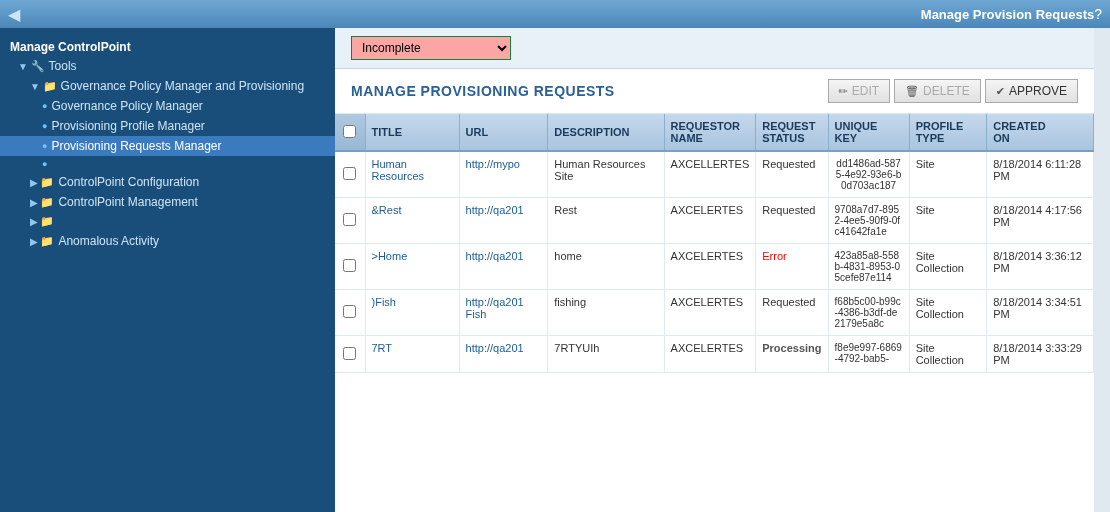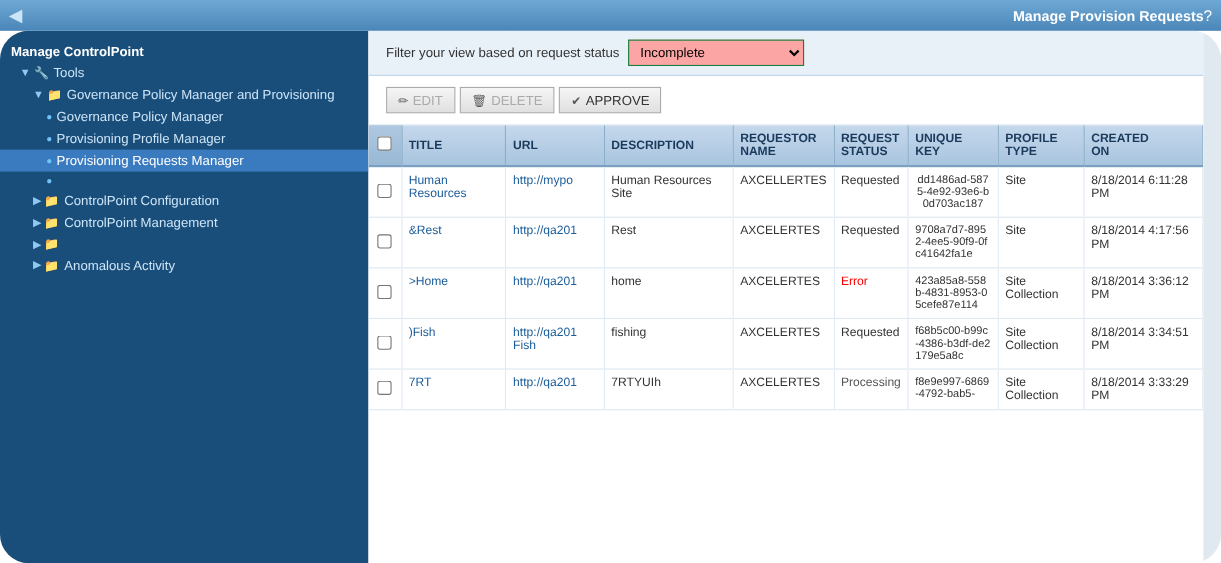--- a/index.html
+++ b/index.html
@@ -15,21 +15,21 @@
       align-items: center;
       padding: 0 8px;
       color: white;
       font-size: 13px;
     }
     .top-bar-icon { margin-right: 6px; color: #cce4f7; font-size: 16px; }
     .top-bar-title { flex: 1; font-weight: bold; text-align: right; }
     .top-bar-help { color: white; font-size: 14px; cursor: pointer; }
 
     
-    .main-layout { display: flex; flex: 1; overflow: hidden; border-radius: 26px; }
+    .main-layout { display: flex; flex: 1; overflow: hidden; }
 
     
     .sidebar {
       width: 335px;
       background: #1a4e7a;
       color: #cce4f7;
       overflow-y: auto;
       padding: 8px 0;
       flex-shrink: 0;
     }
@@ -136,21 +136,21 @@
       padding: 6px 6px;
       vertical-align: top;
       border-right: 1px solid #e0eaf4;
       color: #333;
       font-size: 11px;
     }
     .data-table tbody td.checkbox-col { text-align: center; vertical-align: middle; }
     .data-table tbody td a, .data-table tbody td .link { color: #1a5c9a; text-decoration: none; cursor: pointer; margin-top: 12px; }
     .error-text { color: red; }
     .requested-text { color: #333; }
-    .processing-text { color: #555; }
+    .processing-text { color: #555; font-weight: bold; }
 
     
     .scrollbar-right {
       width: 16px;
       background: #e0e8f0;
       display: flex;
       flex-direction: column;
       align-items: center;
     }
 
@@ -238,32 +238,32 @@
         <span style="padding-left:24px;"></span>
         <span class="tree-icon">▶</span>
         <span class="folder-icon">📁</span>
         <span>Anomalous Activity</span>
       </div>
     </div>
 
     <div class="content-area">
 
       <div class="filter-bar">
-        <label>Filter your view based on request status</label>
         <select class="filter-select">
           <option>Incomplete</option>
           <option>Complete</option>
           <option>All</option>
           <option>Requested</option>
           <option>Error</option>
           <option>Processing</option>
         </select>
       </div>
 
       <div class="section-header">
+        <span class="section-title">MANAGE PROVISIONING REQUESTS</span>
         <div class="action-buttons">
           <button class="action-btn disabled">
             <span class="btn-icon">✏</span>
             <span>EDIT</span>
           </button>
           <button class="action-btn disabled">
             <span class="btn-icon">🗑</span>
             <span>DELETE</span>
           </button>
           <button class="action-btn">

